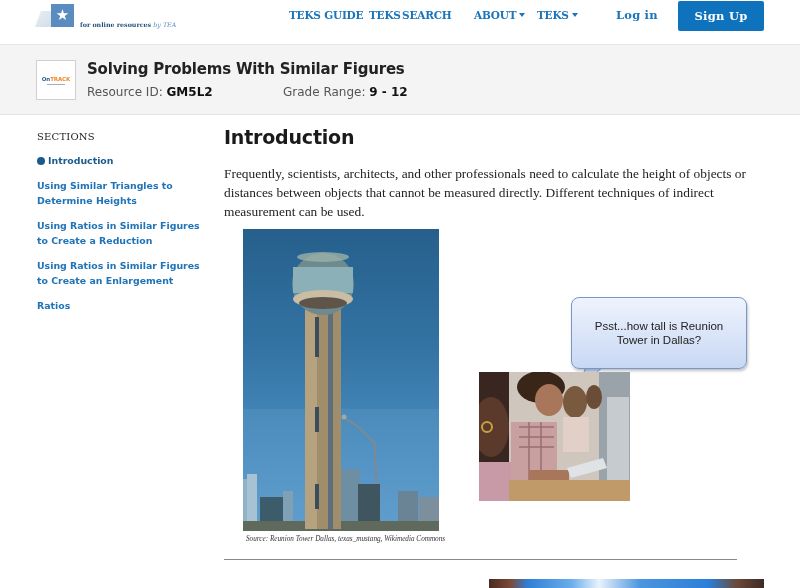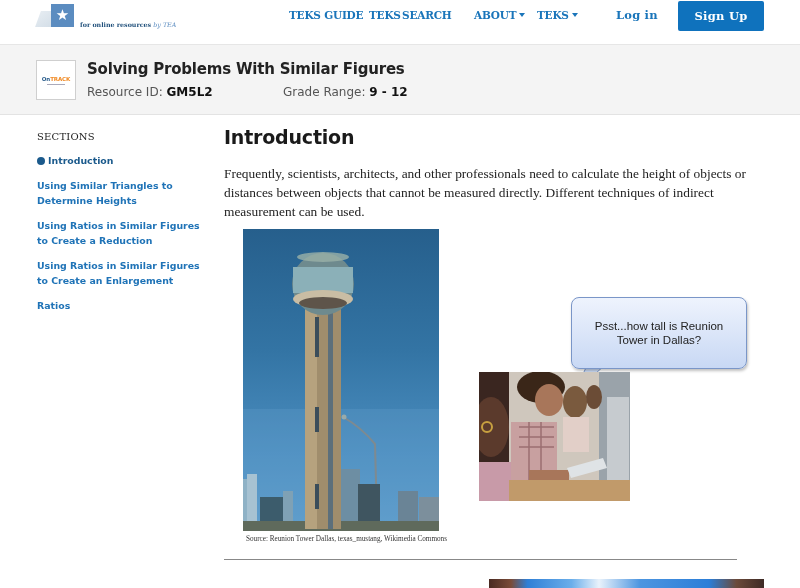--- a/index.html
+++ b/index.html
@@ -49,21 +49,21 @@
   .dot { display: inline-block; width: 8px; height: 8px; border-radius: 50%; background: #1b5a8c; margin-right: 3px; vertical-align: -1px; }
 
   
   .main { position: absolute; left: 224px; top: 126px; width: 545px; }
   .h-intro { font-size: 19px; font-weight: bold; color: #1a1a1a; letter-spacing: -.2px; }
   .para { position: absolute; left: 0; top: 38px; width: 545px; font-family: "Liberation Serif", serif; font-size: 13.4px;
     line-height: 19px; color: #222; }
 
   .tower-img { position: absolute; left: 243px; top: 229px; width: 196px; height: 302px; overflow: hidden;
     background: linear-gradient(180deg, #265f8c 0%, #3374a4 40%, #4b8ec0 75%, #5d9dcc 100%); }
-  .caption { position: absolute; left: 246px; top: 535px; font-family: "Liberation Serif", serif; font-size: 7.2px; color: #333; white-space: nowrap; }
+  .caption { position: absolute; left: 246px; top: 535px; font-family: "Liberation Serif", serif; font-style: italic; font-size: 7.2px; color: #333; white-space: nowrap; }
 
   .hr { position: absolute; left: 224px; top: 559px; width: 513px; height: 1px; background: #888; }
 
   .bubble { position: absolute; left: 571px; top: 297px; width: 176px; height: 72px; border: 1px solid #7a96c8; border-radius: 8px;
     background: linear-gradient(180deg, #eef3fd 0%, #c8d8f4 100%); box-shadow: 1px 2px 3px rgba(0,0,0,.25);
     display: flex; align-items: center; justify-content: center; text-align: center; font-family: "Liberation Sans", sans-serif;
     font-size: 11.5px; color: #222; line-height: 14px; padding: 0 10px; }
   .bubble-tail { position: absolute; left: 572px; top: 355px; width: 60px; height: 40px; }
 
   .students-img { position: absolute; left: 479px; top: 372px; width: 151px; height: 129px; overflow: hidden; background: #d9d6d2; }

